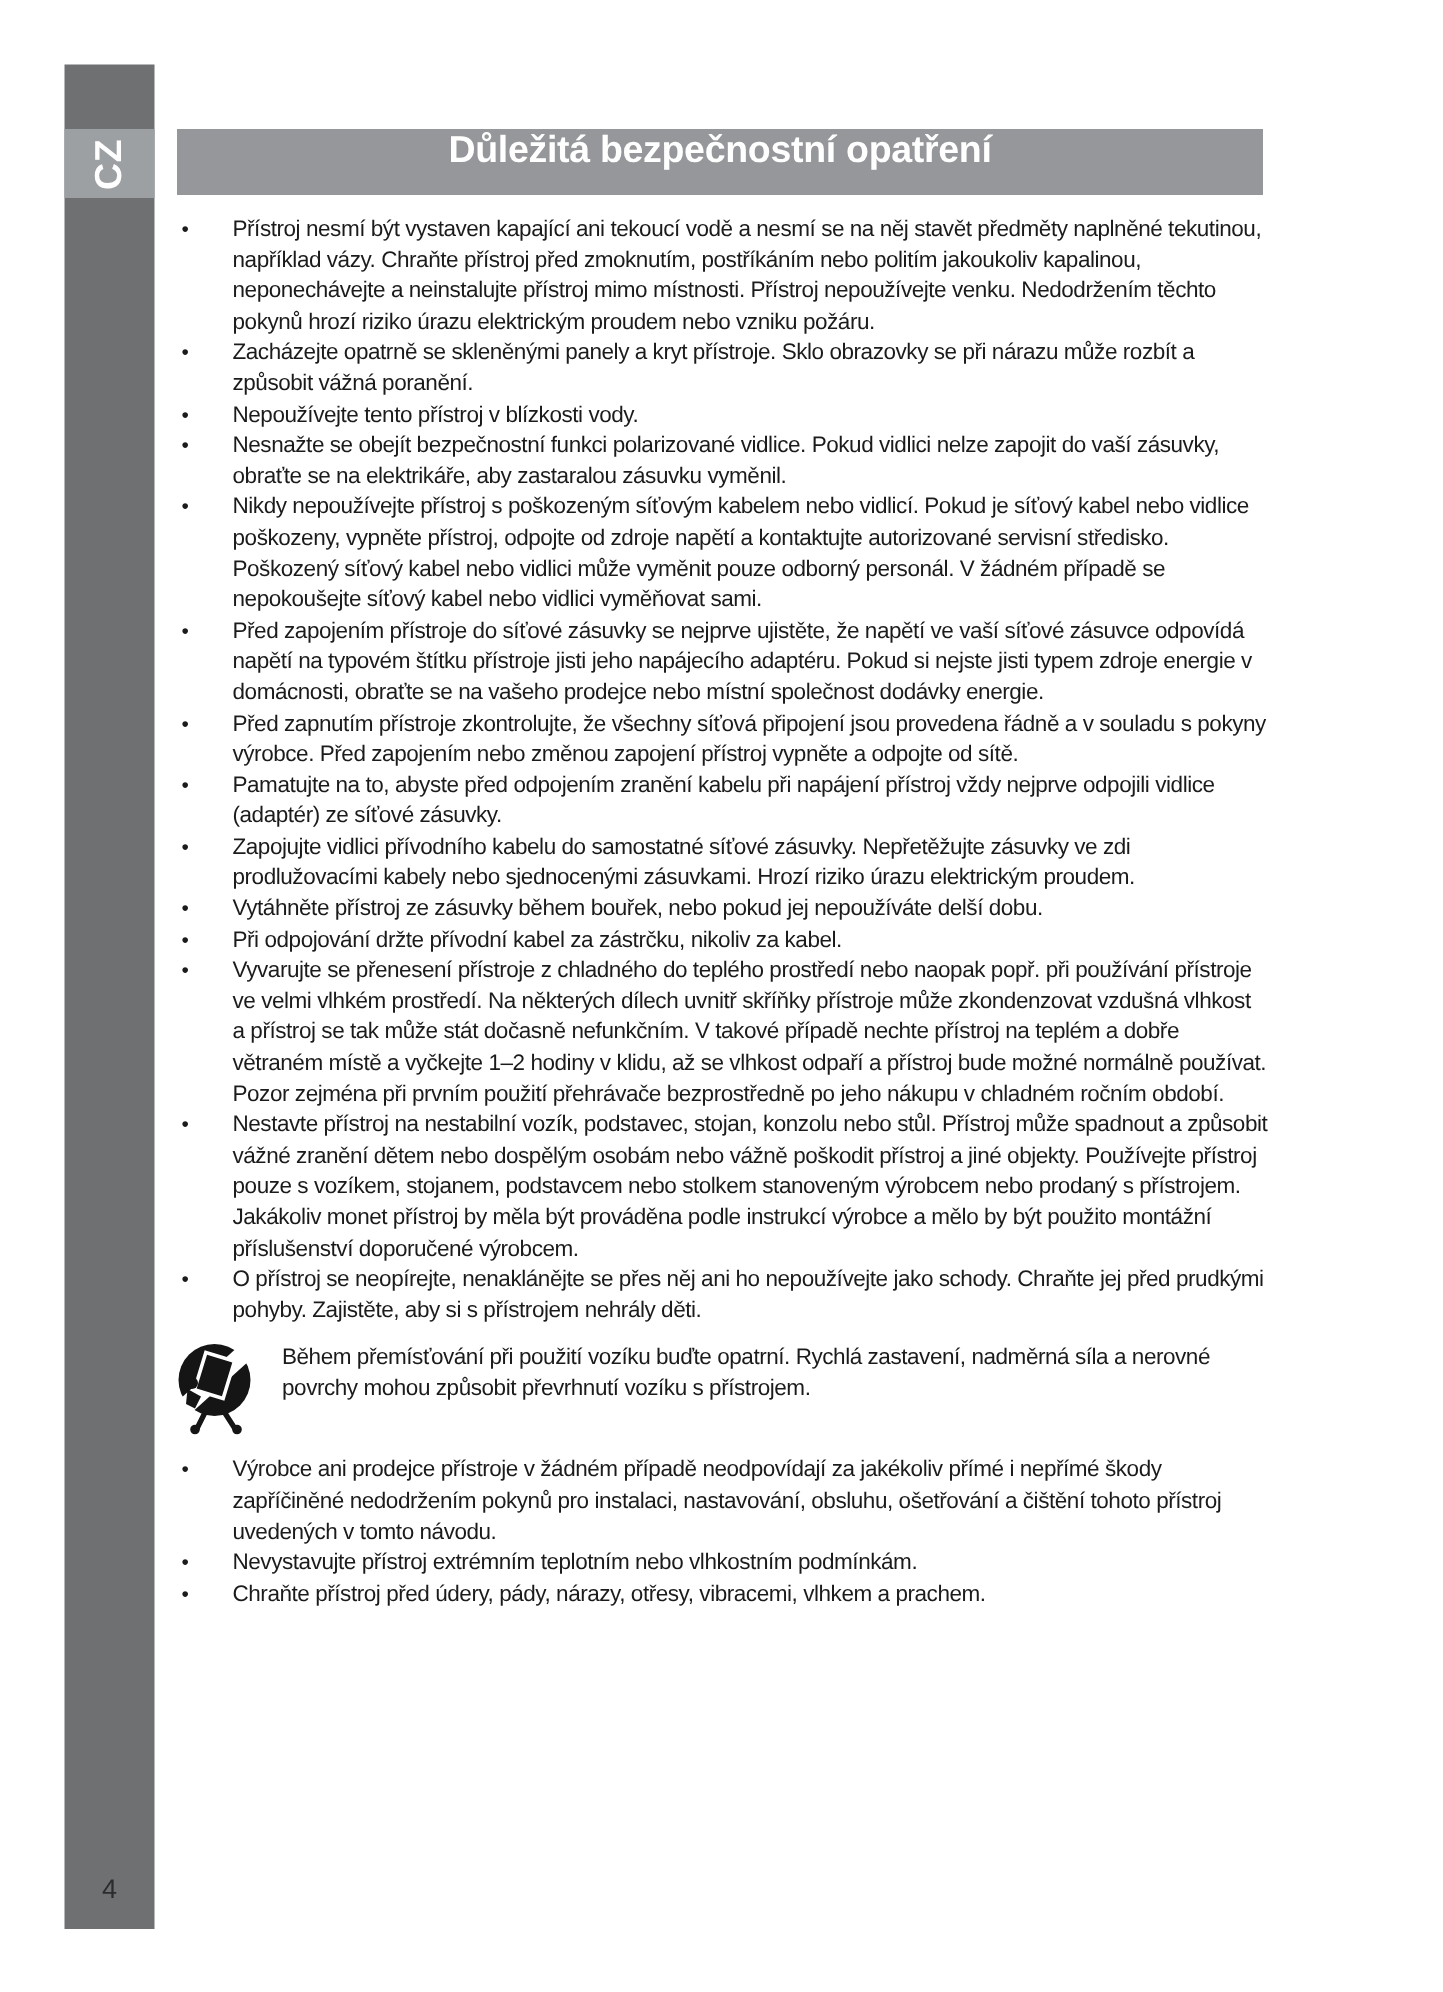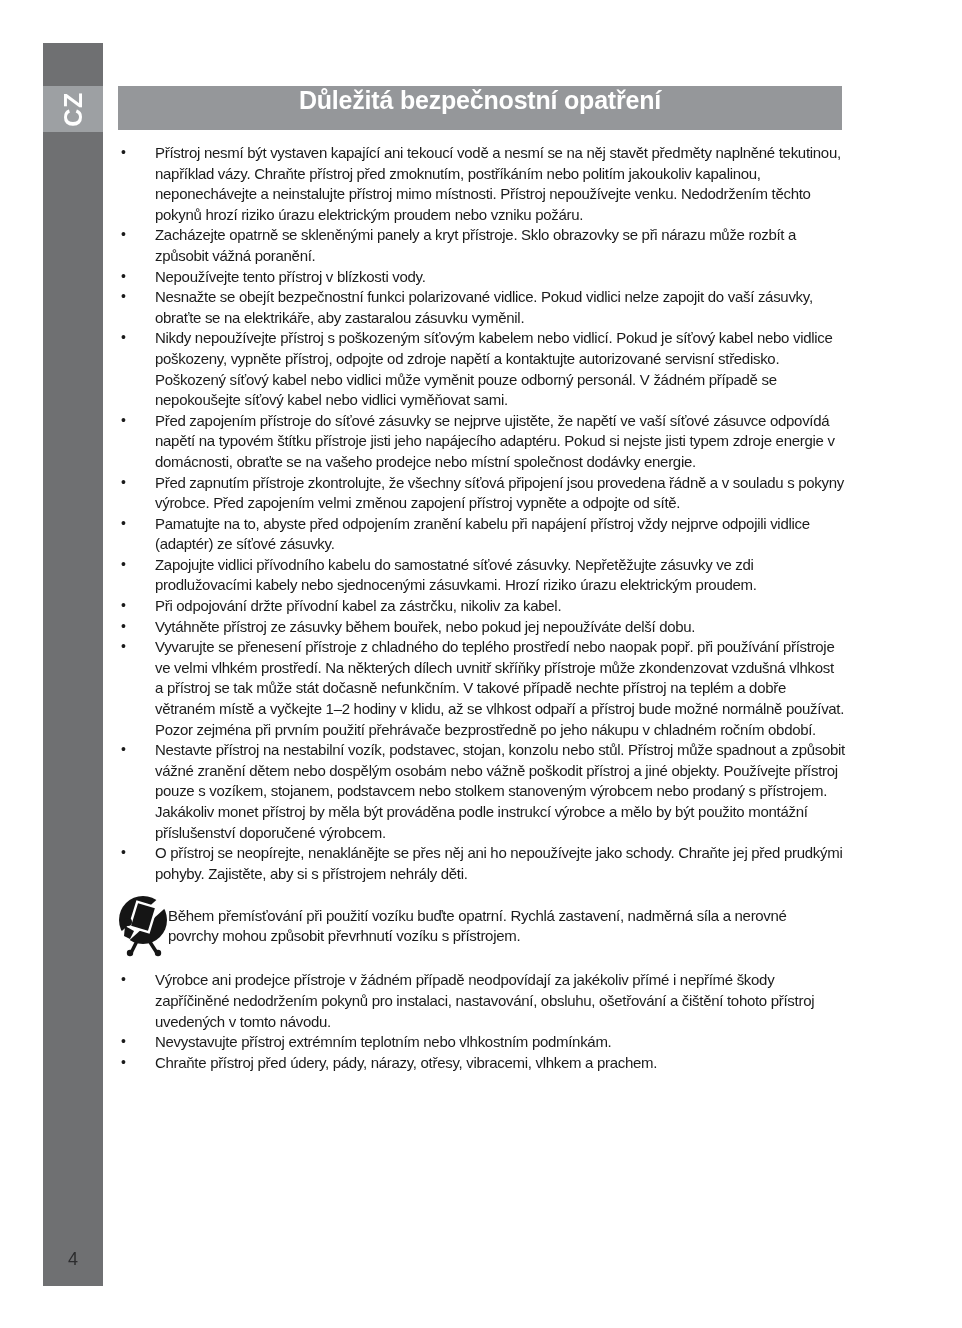--- a/index.html
+++ b/index.html
@@ -96,21 +96,22 @@
     content: "\2022";
     position: absolute;
     left: 3px;
     top: -1px;
     font-size: 14px;
   }
 
   
   .cart-notice {
     display: flex;
-    align-items: center;
+    align-items: flex-start;
+    gap: 20px;
     margin: 11px 0 13px 0;
   }
   .cart-icon {
     flex: 0 0 auto;
     width: 50px;
     height: 62px;
   }
   .cart-text {
     width: 620px;
   }
@@ -133,25 +134,25 @@
 
   <div class="content">
 
     <ul class="bullets">
         <li>Přístroj nesmí být vystaven kapající ani tekoucí vodě a nesmí se na něj stavět předměty naplněné tekutinou, například vázy. Chraňte přístroj před zmoknutím, postříkáním nebo politím jakoukoliv kapalinou, neponechávejte a neinstalujte přístroj mimo místnosti. Přístroj nepoužívejte venku. Nedodržením těchto pokynů hrozí riziko úrazu elektrickým proudem nebo vzniku požáru.</li>
         <li>Zacházejte opatrně se skleněnými panely a kryt přístroje. Sklo obrazovky se při nárazu může rozbít a způsobit vážná poranění.</li>
         <li>Nepoužívejte tento přístroj v blízkosti vody.</li>
         <li>Nesnažte se obejít bezpečnostní funkci polarizované vidlice. Pokud vidlici nelze zapojit do vaší zásuvky, obraťte se na elektrikáře, aby zastaralou zásuvku vyměnil.</li>
         <li>Nikdy nepoužívejte přístroj s poškozeným síťovým kabelem nebo vidlicí. Pokud je síťový kabel nebo vidlice poškozeny, vypněte přístroj, odpojte od zdroje napětí a kontaktujte autorizované servisní středisko. Poškozený síťový kabel nebo vidlici může vyměnit pouze odborný personál. V žádném případě se nepokoušejte síťový kabel nebo vidlici vyměňovat sami.</li>
         <li>Před zapojením přístroje do síťové zásuvky se nejprve ujistěte, že napětí ve vaší síťové zásuvce odpovídá napětí na typovém štítku přístroje jisti jeho napájecího adaptéru. Pokud si nejste jisti typem zdroje energie v domácnosti, obraťte se na vašeho prodejce nebo místní společnost dodávky energie.</li>
-        <li>Před zapnutím přístroje zkontrolujte, že všechny síťová připojení jsou provedena řádně a v souladu s pokyny výrobce. Před zapojením velmi změnou zapojení přístroj vypněte a odpojte od sítě.</li>
+        <li>Před zapnutím přístroje zkontrolujte, že všechny síťová připojení jsou provedena řádně a v souladu s pokyny výrobce. Před zapojením nebo změnou zapojení přístroj vypněte a odpojte od sítě.</li>
         <li>Pamatujte na to, abyste před odpojením zranění kabelu při napájení přístroj vždy nejprve odpojili vidlice (adaptér) ze síťové zásuvky.</li>
         <li>Zapojujte vidlici přívodního kabelu do samostatné síťové zásuvky. Nepřetěžujte zásuvky ve zdi prodlužovacími kabely nebo sjednocenými zásuvkami. Hrozí riziko úrazu elektrickým proudem.</li>
+        <li>Vytáhněte přístroj ze zásuvky během bouřek, nebo pokud jej nepoužíváte delší dobu.</li>
         <li>Při odpojování držte přívodní kabel za zástrčku, nikoliv za kabel.</li>
-        <li>Vytáhněte přístroj ze zásuvky během bouřek, nebo pokud jej nepoužíváte delší dobu.</li>
         <li>Vyvarujte se přenesení přístroje z chladného do teplého prostředí nebo naopak popř. při používání přístroje ve velmi vlhkém prostředí. Na některých dílech uvnitř skříňky přístroje může zkondenzovat vzdušná vlhkost a přístroj se tak může stát dočasně nefunkčním. V takové případě nechte přístroj na teplém a dobře větraném místě a vyčkejte 1–2 hodiny v klidu, až se vlhkost odpaří a přístroj bude možné normálně používat. Pozor zejména při prvním použití přehrávače bezprostředně po jeho nákupu v chladném ročním období.</li>
         <li>Nestavte přístroj na nestabilní vozík, podstavec, stojan, konzolu nebo stůl. Přístroj může spadnout a způsobit vážné zranění dětem nebo dospělým osobám nebo vážně poškodit přístroj a jiné objekty. Používejte přístroj pouze s vozíkem, stojanem, podstavcem nebo stolkem stanoveným výrobcem nebo prodaný s přístrojem. Jakákoliv monet přístroj by měla být prováděna podle instrukcí výrobce a mělo by být použito montážní příslušenství doporučené výrobcem.</li>
         <li>O přístroj se neopírejte, nenaklánějte se přes něj ani ho nepoužívejte jako schody. Chraňte jej před prudkými pohyby. Zajistěte, aby si s přístrojem nehrály děti.</li>
       </ul>
 
     <div class="cart-notice">
       <svg class="cart-icon" viewBox="0 0 50 62" aria-hidden="true">
 
         <path d="M20 44 L13 58 M30 44 L39 58" stroke="#151515" stroke-width="3.5" fill="none"></path>
         <circle cx="12" cy="58" r="3.2" fill="#151515"></circle>

